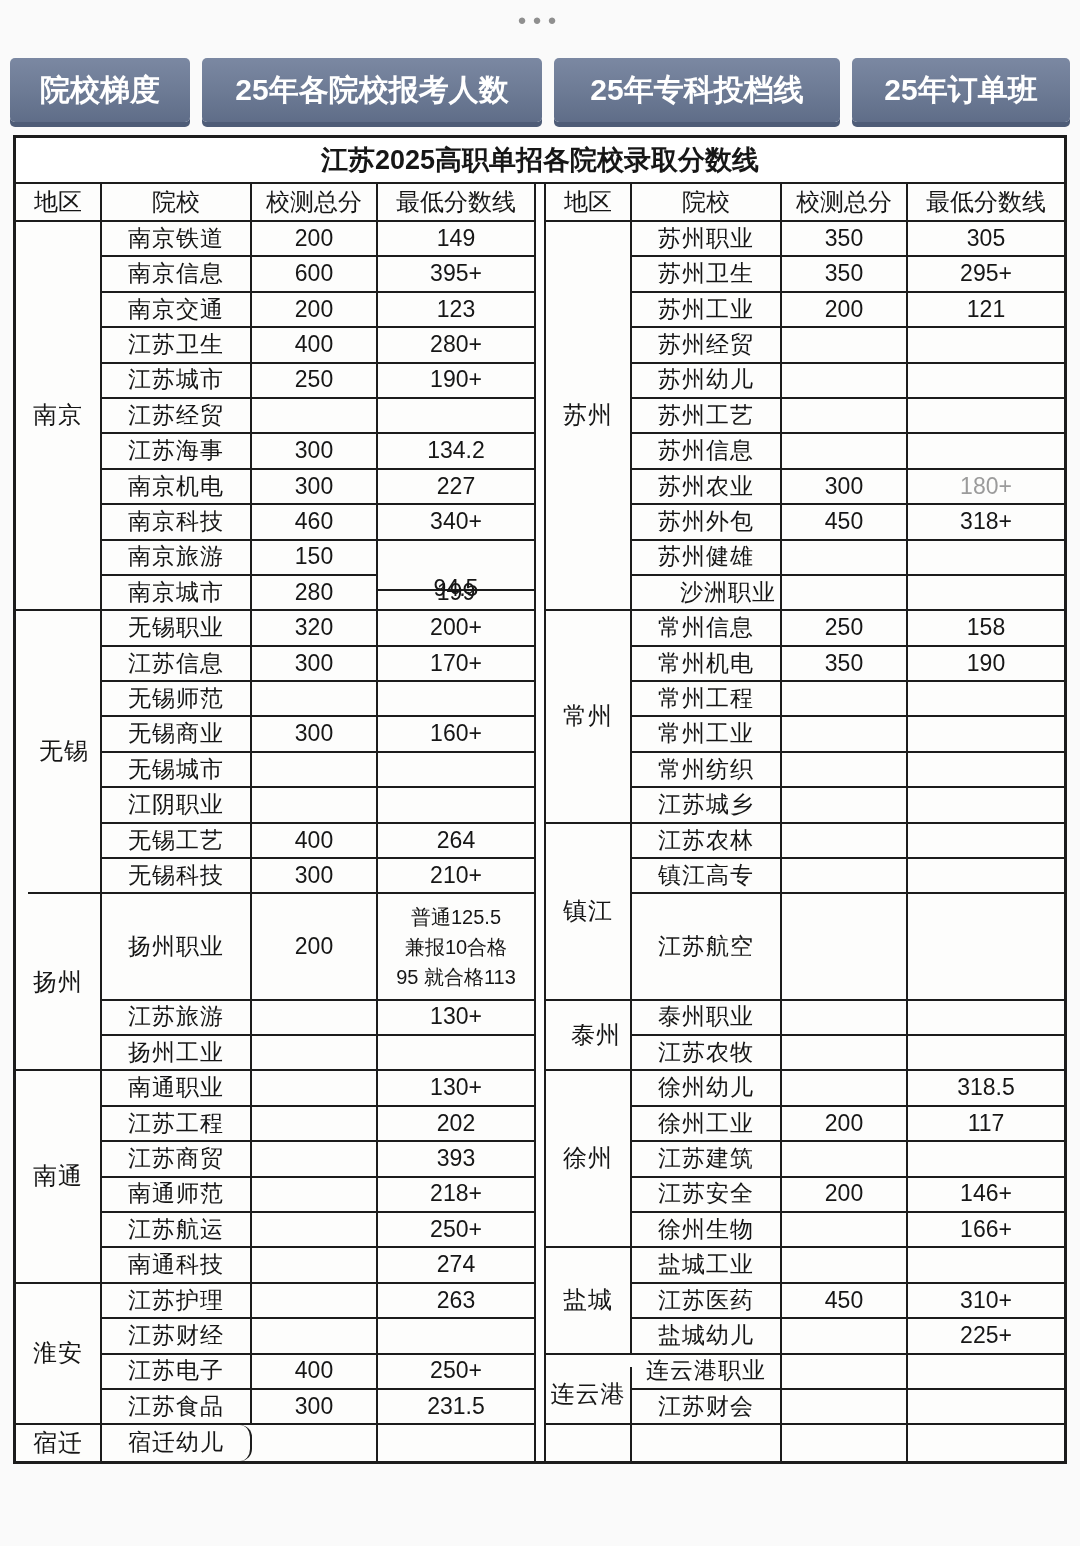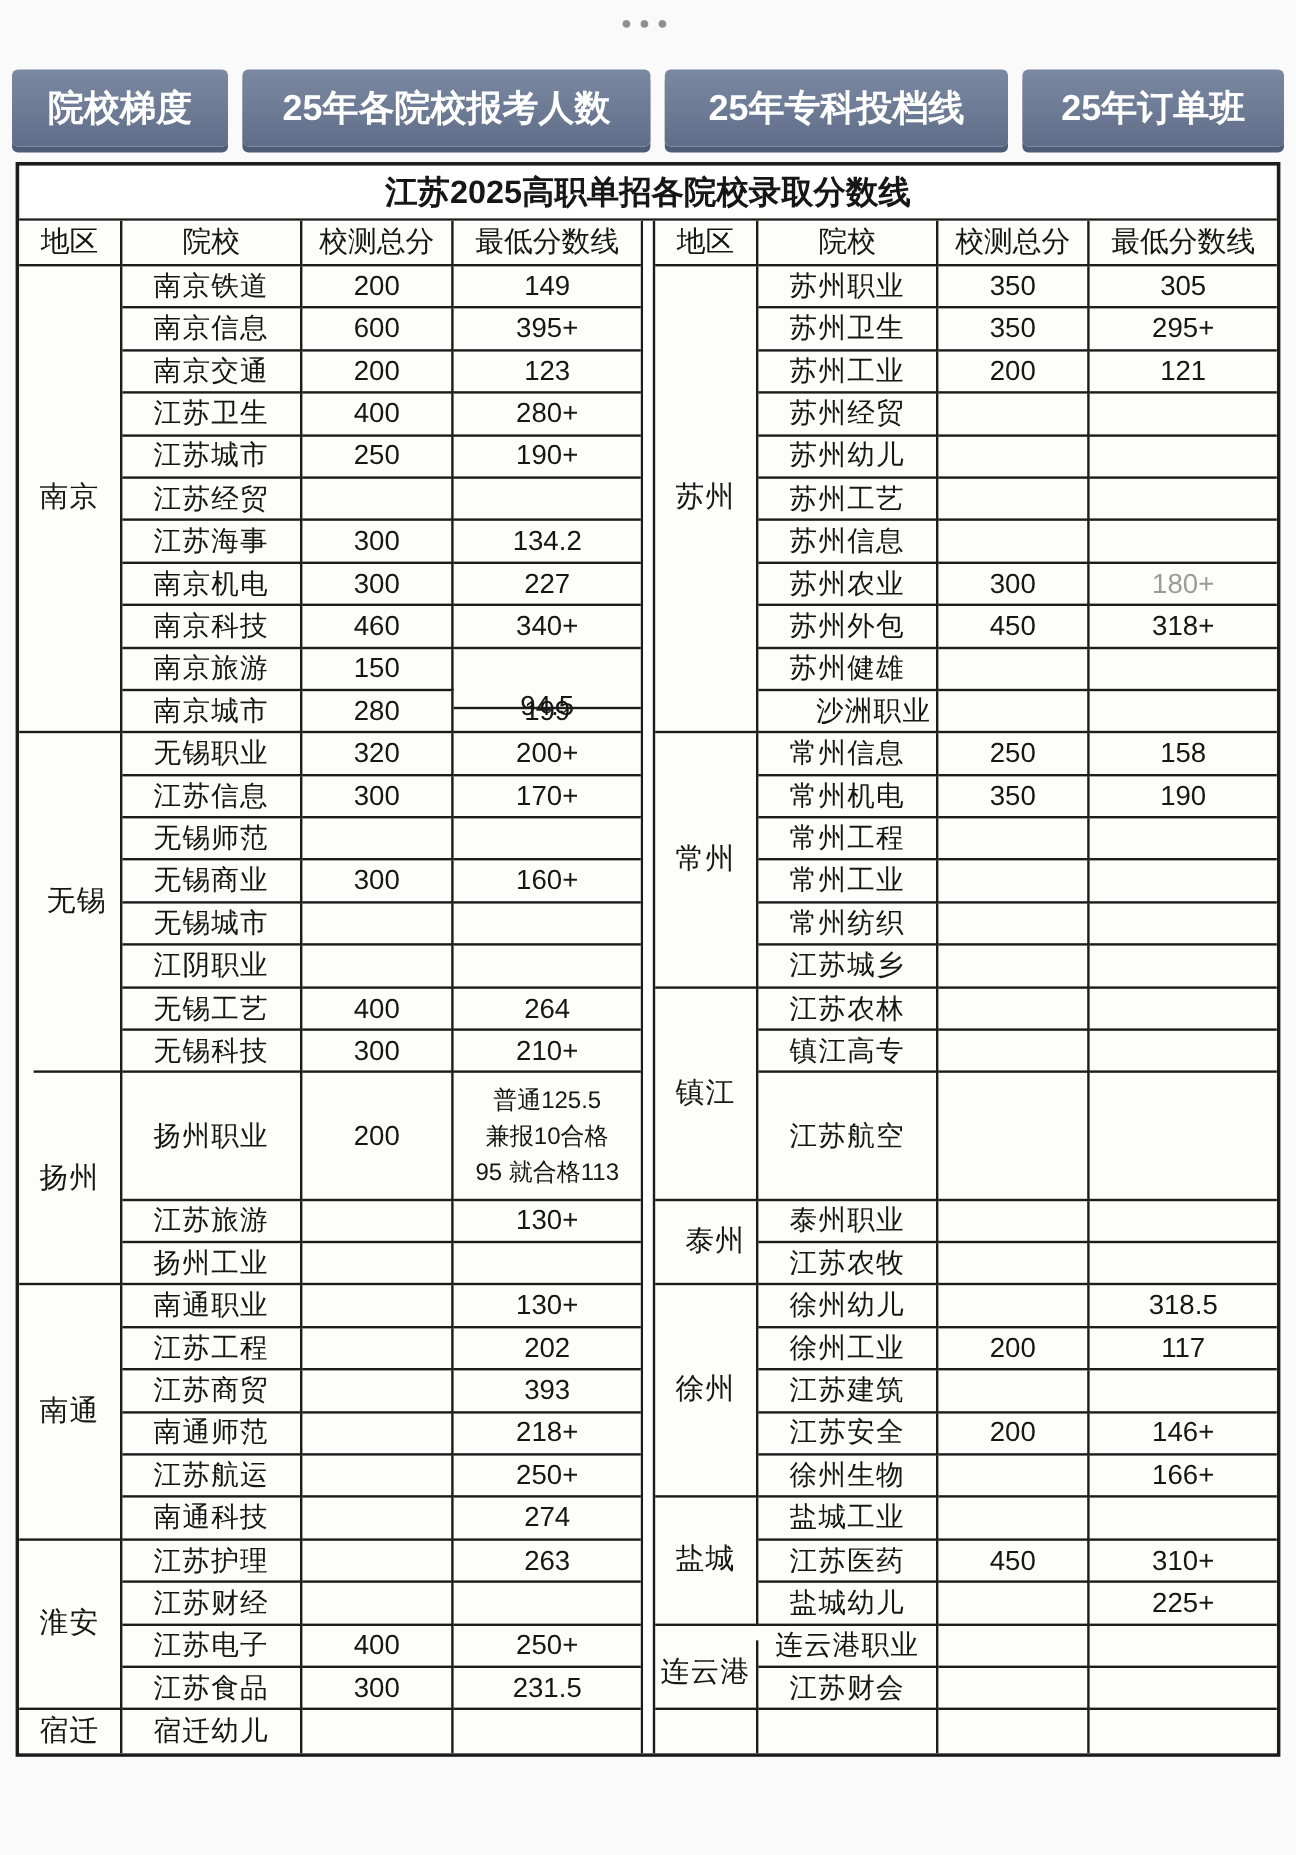--- a/index.html
+++ b/index.html
@@ -193,21 +193,21 @@
         <div class="cell school-cell" style="grid-area: 33 / 2 / span 1;">江苏财经</div>
         <div class="cell score-cell" style="grid-area: 33 / 3 / span 1;"></div>
         <div class="cell min-cell no-r" style="grid-area: 33 / 4 / span 1;"></div>
         <div class="cell school-cell" style="grid-area: 34 / 2 / span 1;">江苏电子</div>
         <div class="cell score-cell" style="grid-area: 34 / 3 / span 1;">400</div>
         <div class="cell min-cell no-r" style="grid-area: 34 / 4 / span 1;">250+</div>
         <div class="cell school-cell" style="grid-area: 35 / 2 / span 1;">江苏食品</div>
         <div class="cell score-cell" style="grid-area: 35 / 3 / span 1;">300</div>
         <div class="cell min-cell no-r" style="grid-area: 35 / 4 / span 1;">231.5</div>
         <div class="cell region-cell no-b" style="grid-area: 36 / 1 / span 1;">宿迁</div>
-        <div class="cell school-cell no-b" style="grid-area: 36 / 2 / span 1;">宿迁幼儿</div>
+        <div class="cell school-cell no-b" style="grid-area: 36 / 2 / span 1; border-radius: 12px;">宿迁幼儿</div>
         <div class="cell score-cell no-b" style="grid-area: 36 / 3 / span 1;"></div>
         <div class="cell min-cell no-r no-b" style="grid-area: 36 / 4 / span 1;"></div>
       </div>
     <div class="mid-spacer"></div>
     <div class="half half-right" id="half-1">
         <div class="cell header-cell" style="grid-area: 1 / 1;">地区</div>
         <div class="cell header-cell" style="grid-area: 1 / 2;">院校</div>
         <div class="cell header-cell" style="grid-area: 1 / 3;">校测总分</div>
         <div class="cell header-cell no-r" style="grid-area: 1 / 4;">最低分数线</div>
         <div class="cell region-cell" style="grid-area: 2 / 1 / span 11;">苏州</div>

